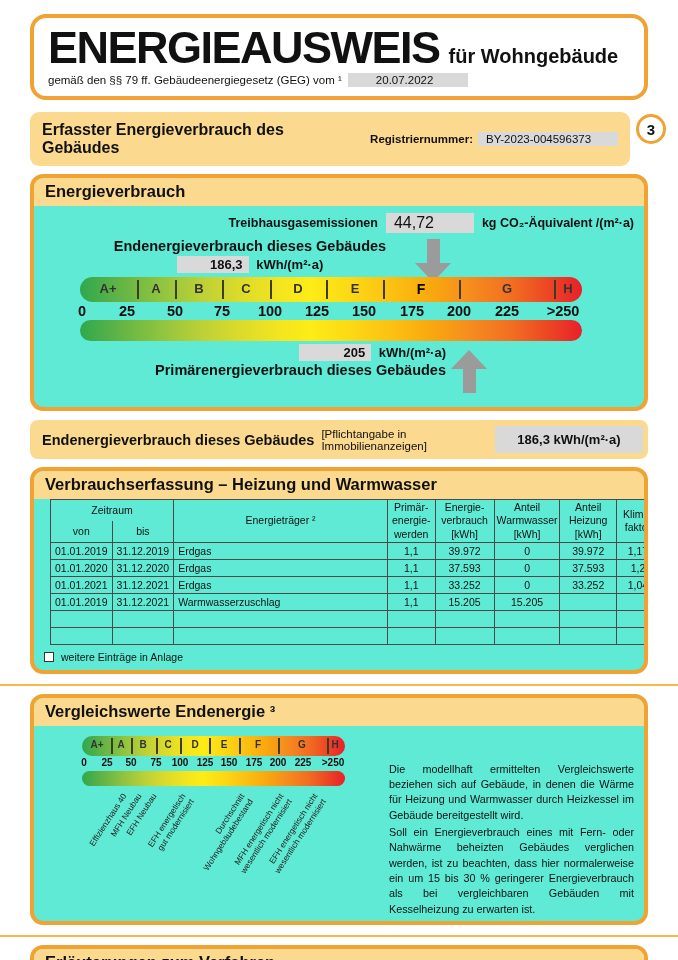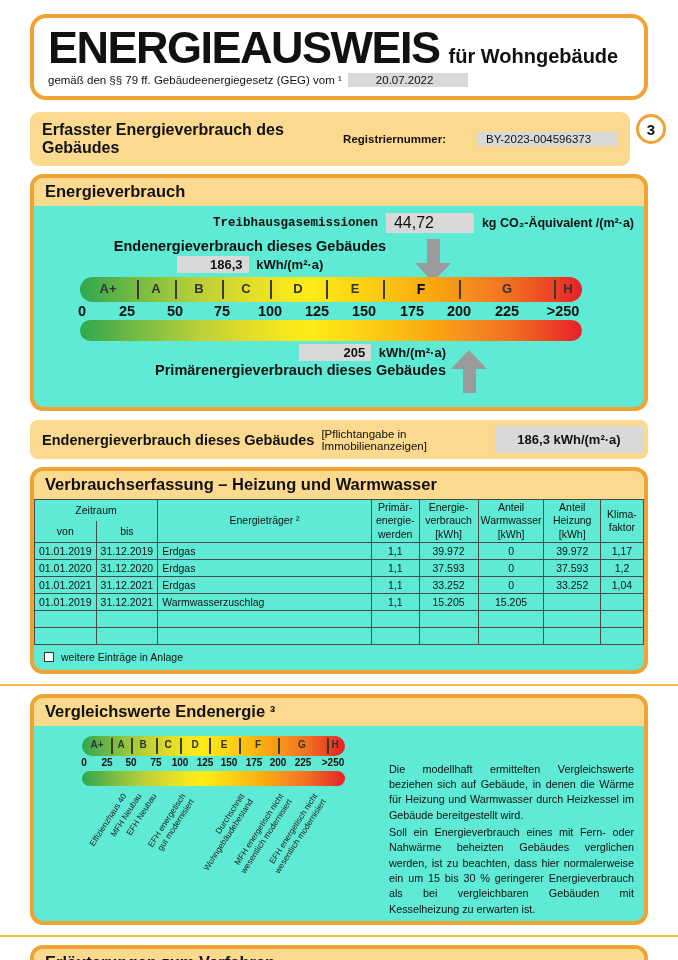--- a/index.html
+++ b/index.html
@@ -18,21 +18,21 @@
   .title-row { display:flex; align-items:baseline; }
   .main-title { font-size:45px; font-weight:bold; letter-spacing:-1.5px; line-height:1.05; }
   .sub-title { font-size:20px; font-weight:bold; margin-left:9px; }
   .law-row { font-size:11.5px; margin-top:2px; display:flex; align-items:center; }
   .gray-box { background:#D9D9D9; padding:1px 8px; display:inline-block; }
   .law-row .gray-box { margin-left:6px; min-width:120px; font-size:11.5px;padding-left:28px; }
 
   
   .reg-banner {
     position:relative; margin:12px 48px 0 30px; background:#FBD98E;
-    border-radius:9px; padding:9px 12px; display:flex; align-items:center;gap:27px;
+    border-radius:9px; padding:9px 12px; display:flex; align-items:center;
   }
   .reg-title { font-size:16px; font-weight:bold; }
   .reg-label { font-size:11.5px; font-weight:bold; margin-left:16px; }
   .reg-value { font-size:11.5px; margin-left:5px; min-width:140px; }
   .page-circle {
     position:absolute; right:-36px; top:2px; width:30px; height:30px;
     background:#fff; border:3px solid #F0A232; border-radius:50%;
     display:flex; align-items:center; justify-content:center;
     font-size:15px; font-weight:bold;
   }
@@ -42,21 +42,21 @@
     margin:8px 30px 0; border:4px solid #F0A232; border-radius:13px;
     overflow:hidden; background:#5eead4;
   }
   .section-header {
     background:#FBD98E; padding:4px 11px 5px; font-size:16.5px; font-weight:bold;
   }
 
   
   .ev-body { position:relative; padding:0 0 8px; height:194px; }
   .ghg-line { margin-top:7px; display:flex; justify-content:flex-end; align-items:center; padding-right:10px; font-size:12.5px; }
-  .ghg-line .label { font-weight:bold;font-family:Liberation Mono, monospace; }
+  .ghg-line .label { font-weight:bold; }
   .ghg-line .gray-box { margin:0 8px; min-width:88px; font-size:16px; }
   .ghg-line .unit { font-weight:bold; }
   .center-col { width:432px; text-align:center; }
   .final-label { font-size:14.5px; font-weight:bold; margin-top:5px; }
   .final-value-line { font-size:13px; margin-top:2px; }
   .final-value-line .gray-box { font-weight:bold; min-width:72px; text-align:right; padding-right:6px; }
   .final-value-line .unit { font-weight:bold; margin-left:4px; }
 
   .scale-wrap { position:relative; margin:4px 0 0 46px; width:502px; }
   .band {
@@ -85,21 +85,21 @@
   
   .pflicht-banner {
     margin:9px 30px 0; background:#FBD98E; border-radius:8px;
     display:flex; align-items:center; padding:6px 5px 6px 12px;
   }
   .pflicht-title { font-size:14.5px; font-weight:bold; }
   .pflicht-note { font-size:11.5px; margin-left:7px; flex:1; }
   .pflicht-value { background:#D9D9D9; font-size:13px; font-weight:bold; padding:6px 10px; min-width:148px; text-align:center; }
 
   
-  .vb-table { width:100%; border-collapse:collapse; font-size:10.5px; }
+  .vb-table { width:100%; border-collapse:collapse; font-size:10.5px;margin-left:16px; }
   .vb-table th, .vb-table td { border:1px solid #4a4a4a; }
   .vb-table th { font-weight:normal; white-space:pre-line; text-align:center; padding:1px 2px; line-height:1.25; }
   .vb-table td { padding:2px 4px; height:17px; }
   .vb-table td.num { text-align:center; }
   .checkbox-row { display:flex; align-items:center; padding:6px 10px 7px; font-size:10.5px; }
   .checkbox { width:10px; height:10px; border:1.4px solid #333; margin-right:7px; background:#fff; }
 
   
   .divider { border:none; border-top:2.5px solid #F5BA4B; margin:10px 0 0; width:100%; }
 

